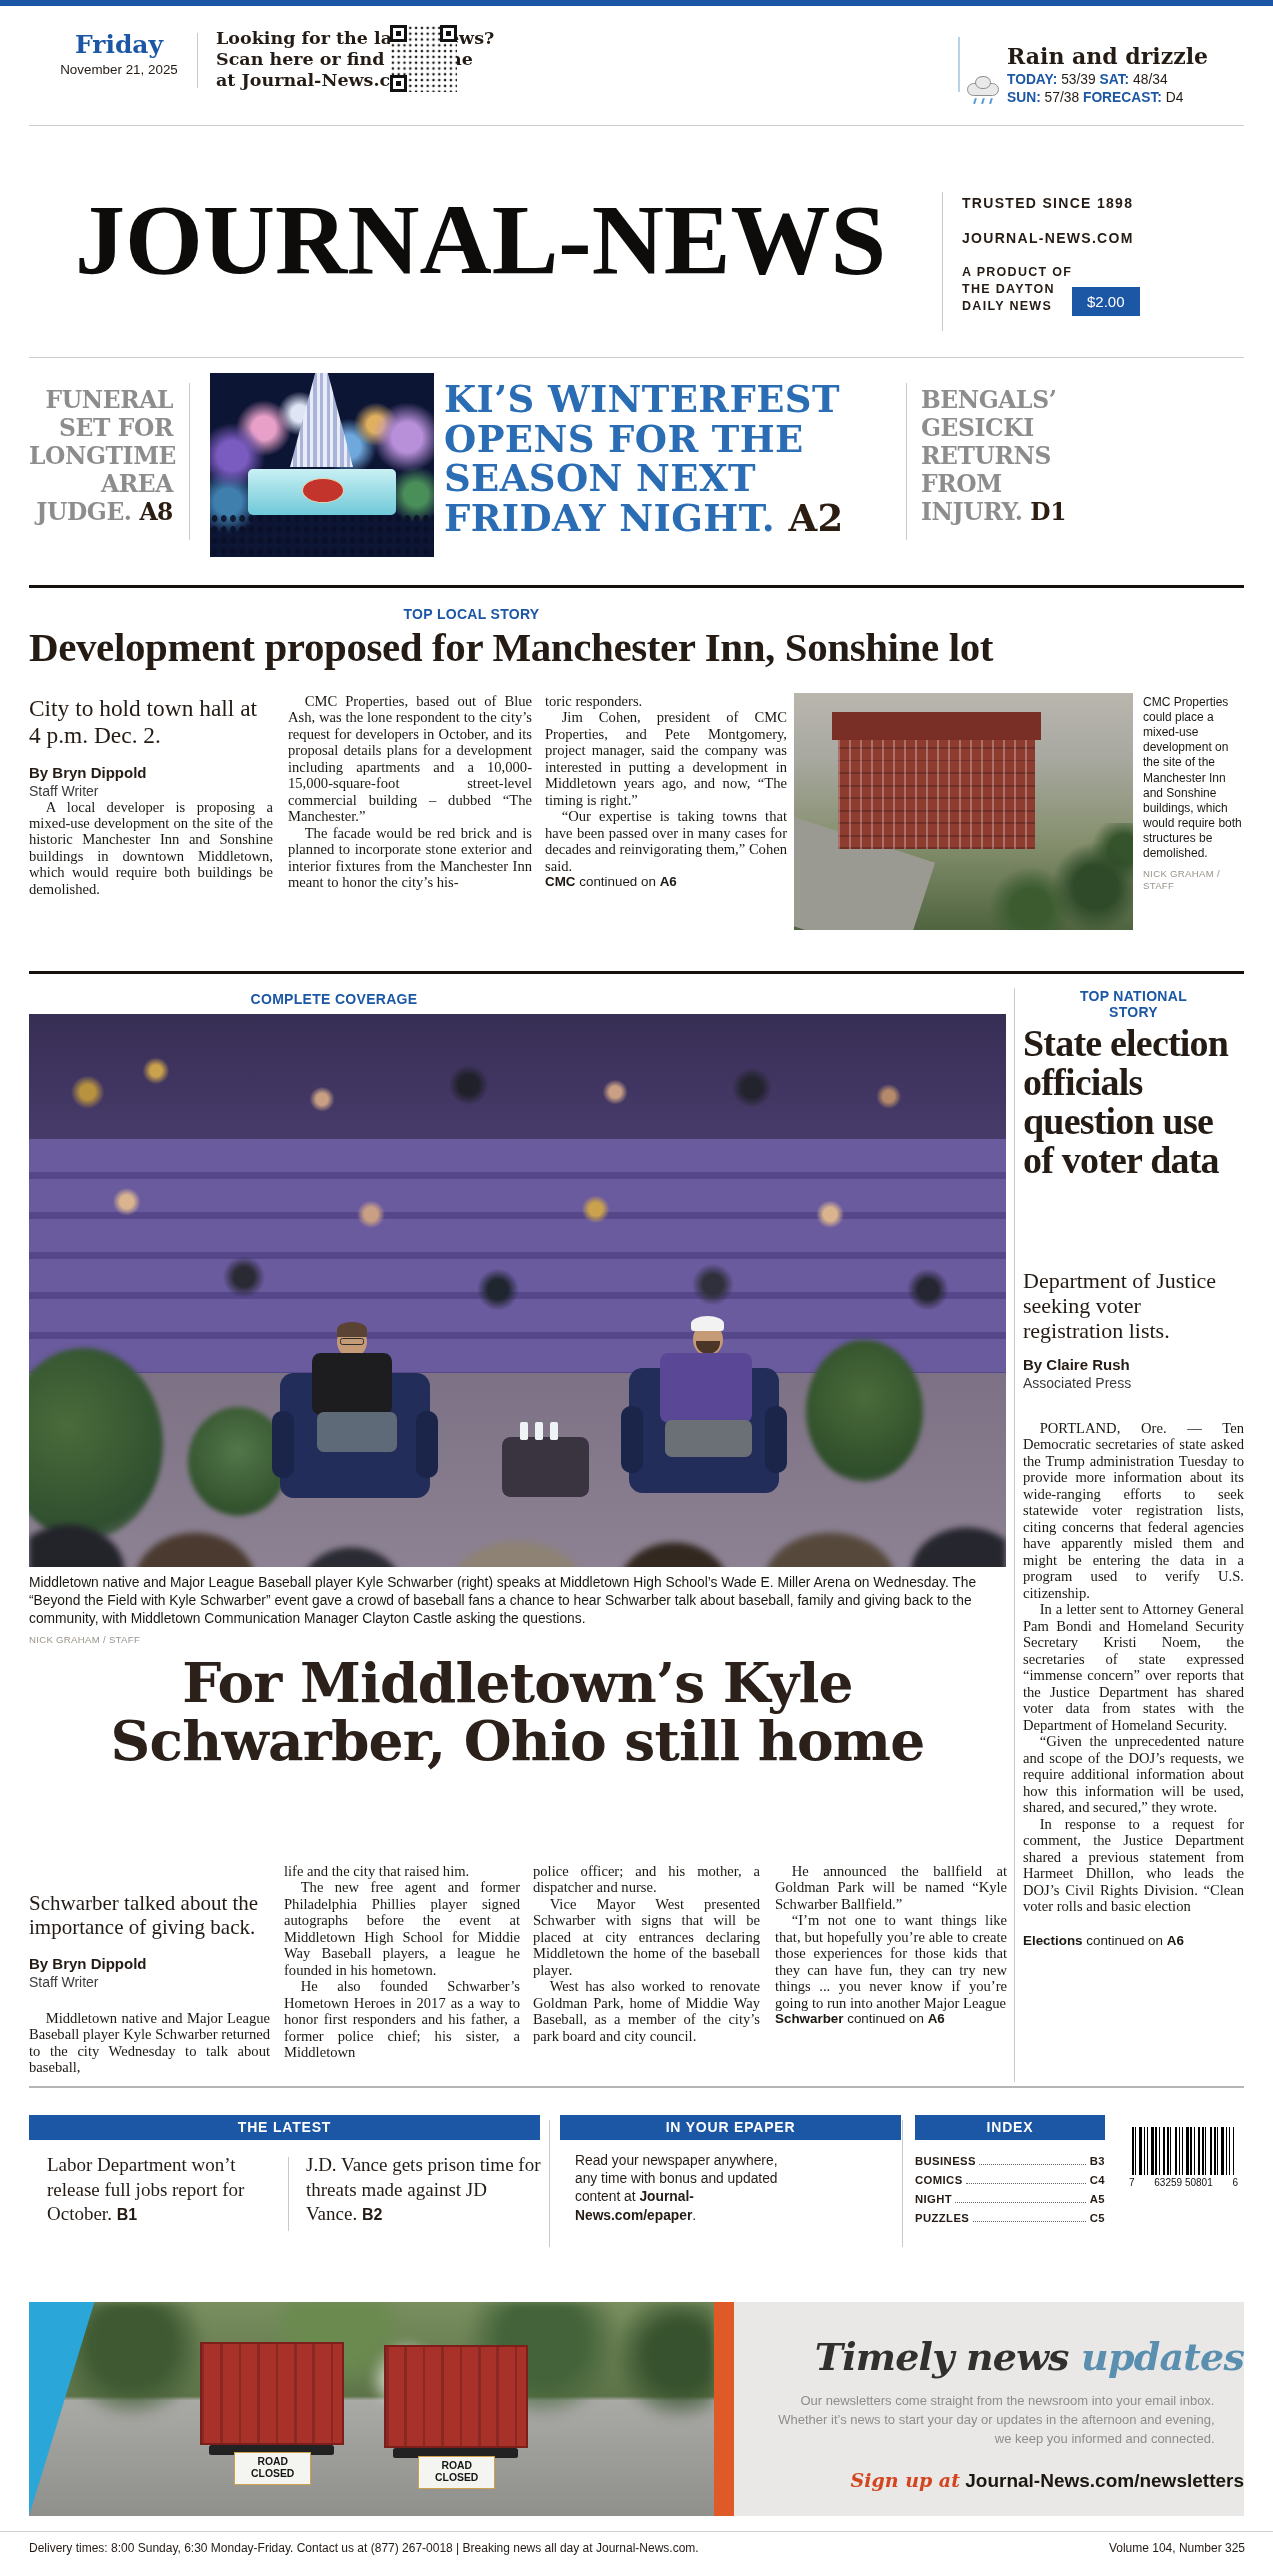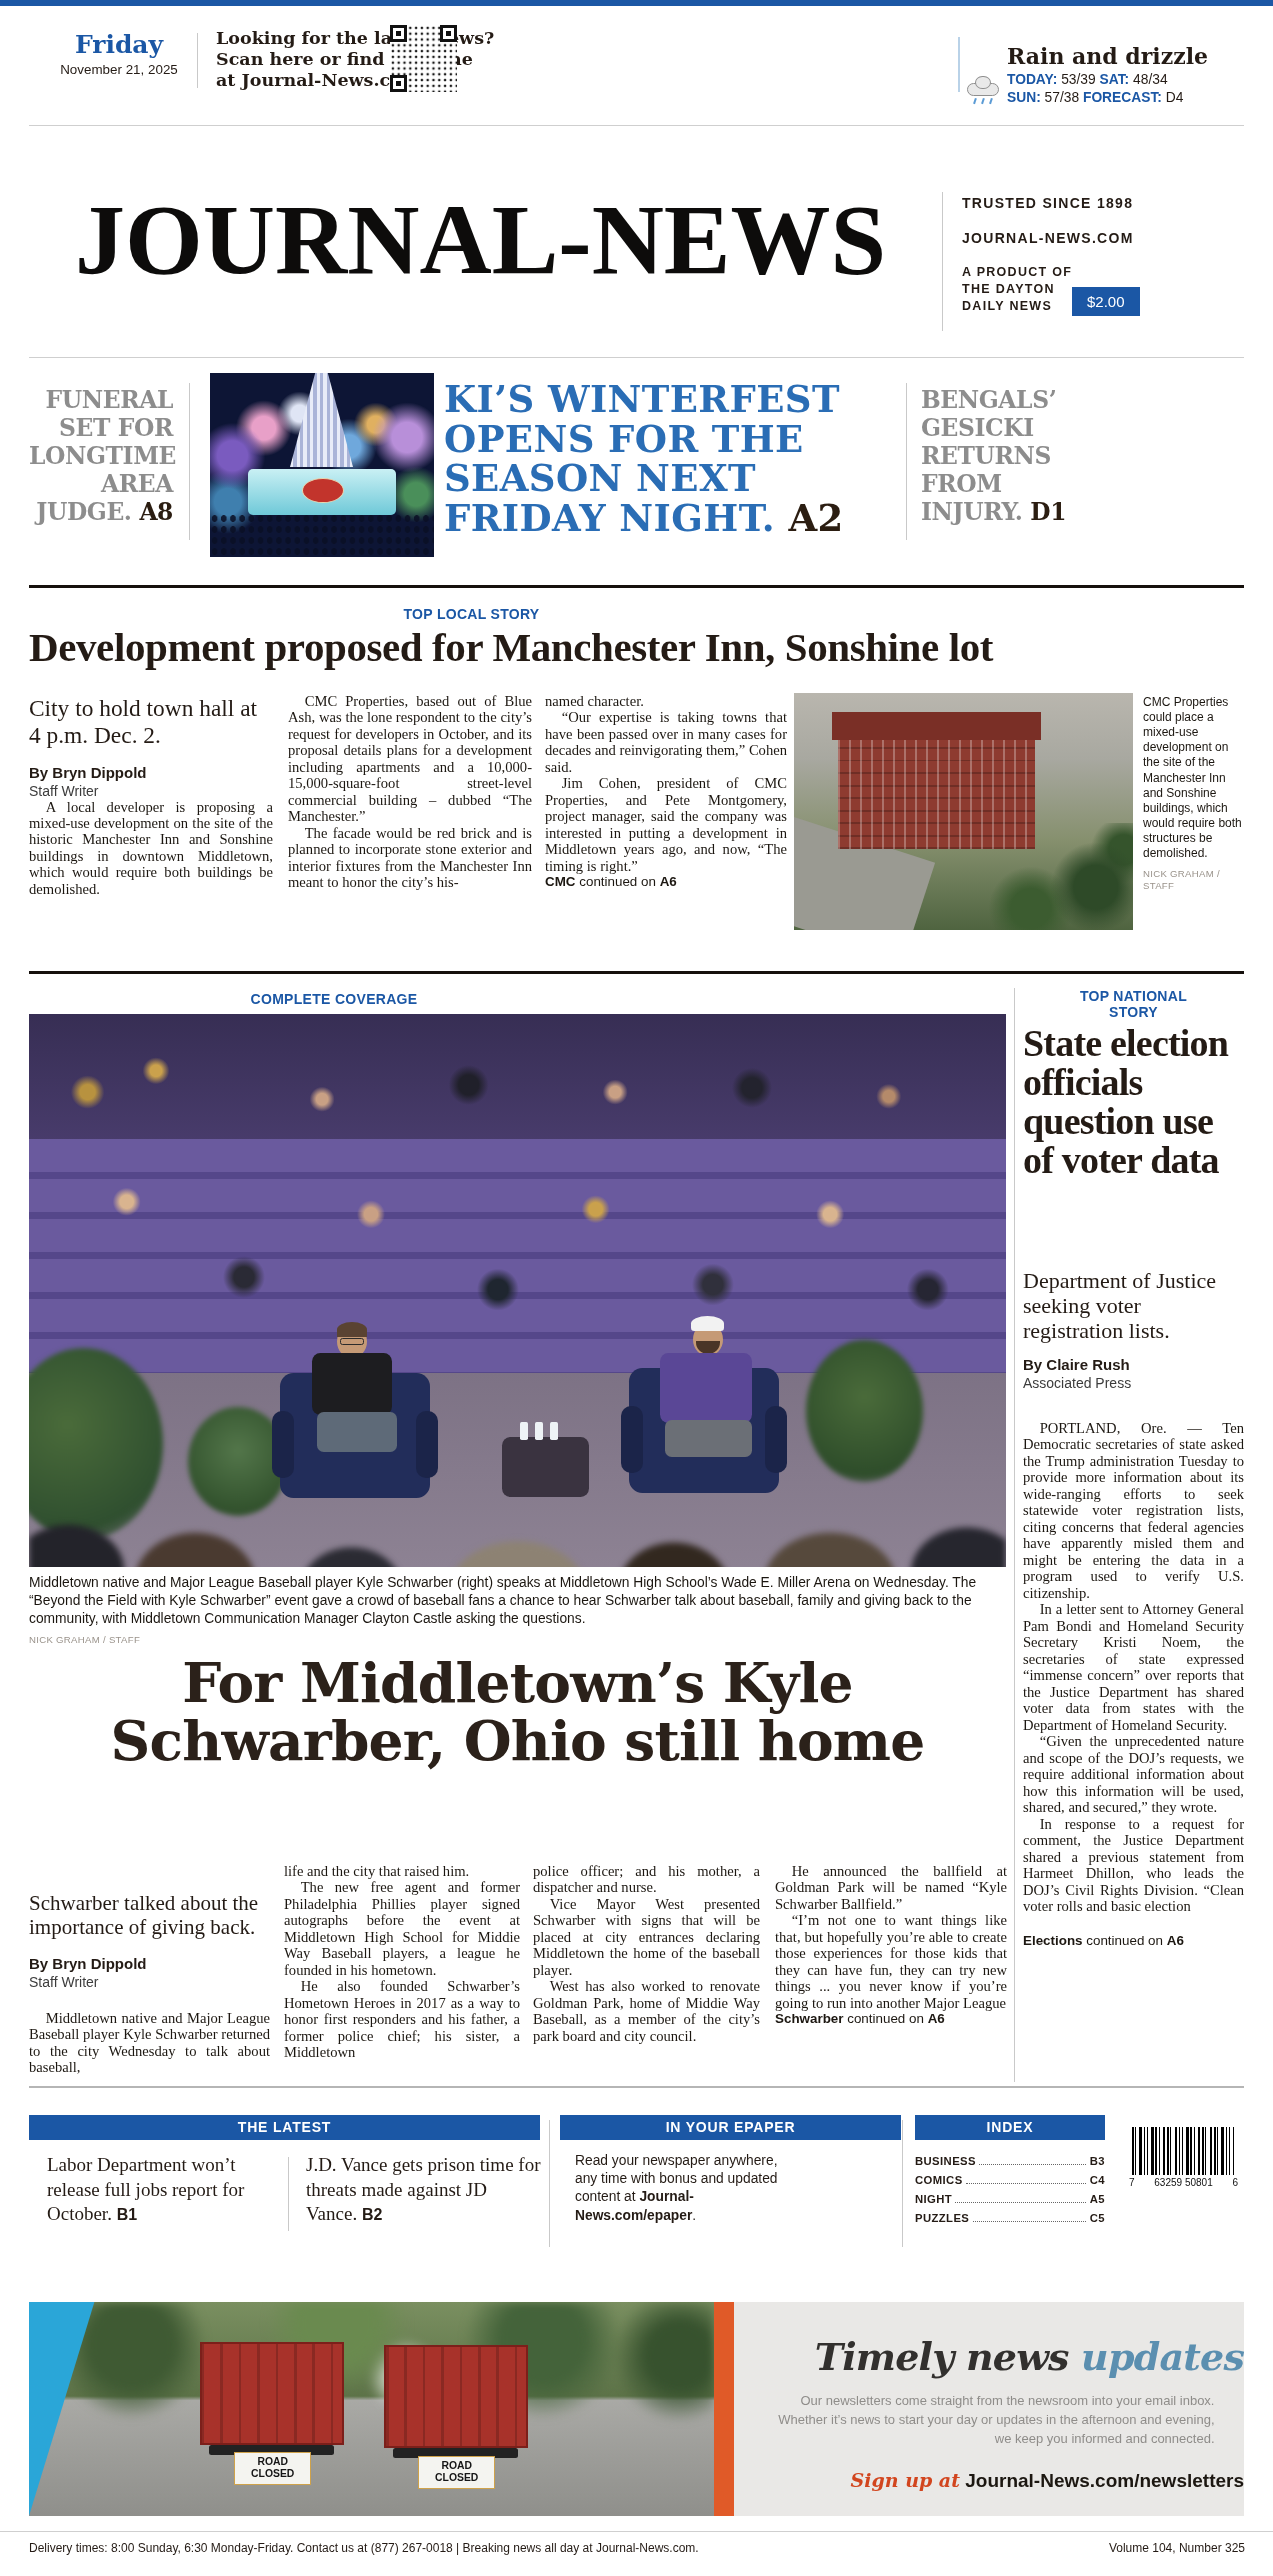--- a/index.html
+++ b/index.html
@@ -323,23 +323,23 @@
     <div class="role">Staff Writer</div>
     <div class="bt bt-first">
         <p>A local developer is proposing a mixed-use development on the site of the historic Manchester Inn and Sonshine buildings in downtown Middletown, which would require both buildings be demolished.</p>
       </div>
   </div>
   <div class="abs lcol2 bt">
     <p>CMC Properties, based out of Blue Ash, was the lone respondent to the city’s request for developers in October, and its proposal details plans for a development including apartments and a 10,000-15,000-square-foot street-level commercial building – dubbed “The Manchester.”</p>
     <p>The facade would be red brick and is planned to incorporate stone exterior and interior fixtures from the Manchester Inn meant to honor the city’s his-</p>
   </div>
   <div class="abs lcol3 bt">
-    <p class="flush">named character.</p>
+    <p class="flush">toric responders.</p>
+    <p>Jim Cohen, president of CMC Properties, and Pete Montgomery, project manager, said the company was interested in putting a development in Middletown years ago, and now, “The timing is right.”</p>
     <p>“Our expertise is taking towns that have been passed over in many cases for decades and reinvigorating them,” Cohen said.</p>
-    <p>Jim Cohen, president of CMC Properties, and Pete Montgomery, project manager, said the company was interested in putting a development in Middletown years ago, and now, “The timing is right.”</p>
     <p class="continued flush"><b>CMC</b> <span>continued on</span> <b>A6</b></p>
   </div>
 
   <div class="abs cmc">
     <div class="cmc-road"></div>
     <div class="cmc-bldg"></div>
     <div class="cmc-trees"></div>
   </div>
   <div class="abs side-cap">
     <span>CMC Properties could place a mixed-use development on the site of the Manchester Inn and Sonshine buildings, which would require both structures be demolished.</span>

